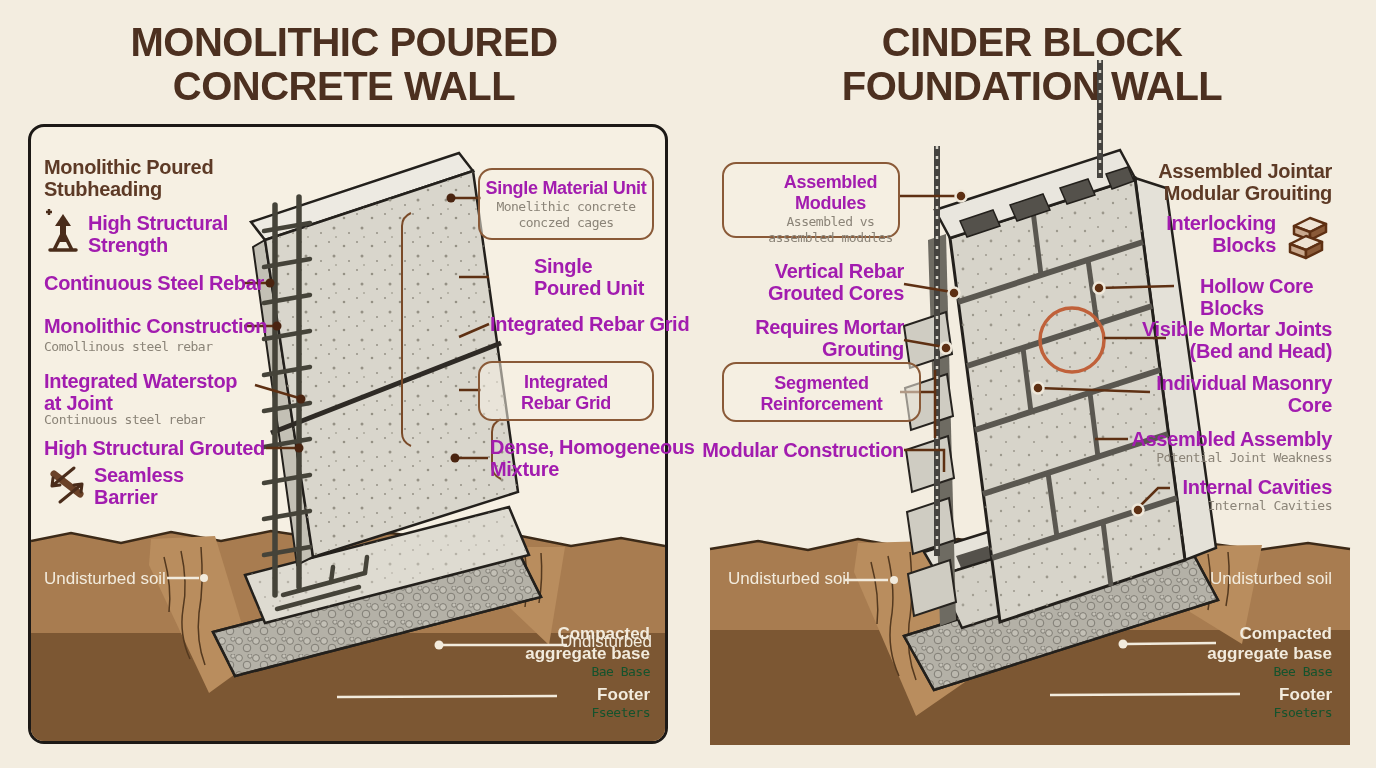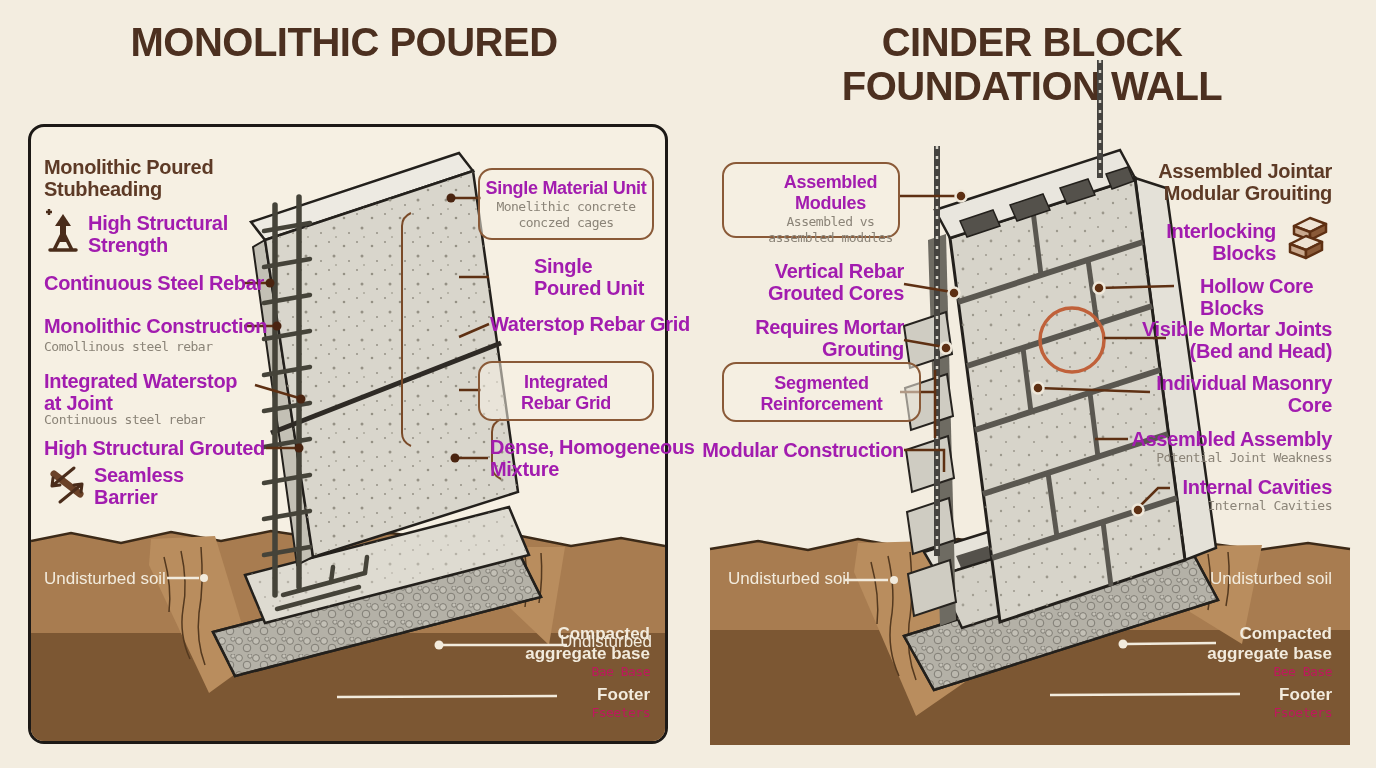--- a/index.html
+++ b/index.html
@@ -14,39 +14,40 @@
   .title {
     width:688px; text-align:center; top:20px;
     font-size:40px; line-height:44px; font-weight:700;
     letter-spacing:-0.5px; color:#4c3020;
   }
   .lbl { font-size:20px; line-height:22px; font-weight:700; color:#a21caf; letter-spacing:-0.3px; }
   .brown { color:#5d3a26; }
   .mono { font-family:"DejaVu Sans Mono", monospace; font-size:13px; line-height:16px; font-weight:400; color:#8b8478; letter-spacing:-0.5px; }
   .soil-lbl { font-size:17px; line-height:20px; font-weight:400; color:#f2ebdd; }
   .soil-lbl-b { font-size:17px; line-height:20px; font-weight:700; color:#f2ebdd; }
-  .soil-sub { font-family:"DejaVu Sans Mono", monospace; font-size:13px; font-weight:400; color:#be185d; letter-spacing:-0.5px; }
+  .soil-sub { font-family:"DejaVu Sans Mono", monospace; font-size:13px; font-weight:400; color:#14532d; letter-spacing:-0.5px; }
   .callout {
     border:2px solid #8a5a38; border-radius:14px;
     text-align:center; padding-top:8px; background:rgba(246,240,227,.55);
   }
   .callout .lbl { font-size:18px; line-height:21px; }
   #frameL {
     left:28px; top:124px; width:640px; height:620px;
     border:3.5px solid #1c1916; border-radius:16px;
     background:#f6f0e3; overflow:hidden;
   }
   #frameL svg, #svgR { display:block; }
   .ra { text-align:right; }
 </style>
 </head>
 <body>
 
 <div class="abs title" style="left:0;">
   <div>MONOLITHIC POURED</div>
+  <div>CONCRETE WALL</div>
 </div>
 
 <div class="abs title" style="left:688px;">
   <div>CINDER BLOCK</div>
   <div>FOUNDATION WALL</div>
 </div>
 
 <div id="frameL" class="abs">
   <svg width="634" height="614" viewBox="0 0 634 614">
     <defs>
@@ -191,21 +192,21 @@
   <div class="lbl">Single Material Unit</div>
   <div class="mono">Monelithic concrete</div>
   <div class="mono">conczed cages</div>
 </div>
 
 <div class="abs lbl" style="left:490px; top:255px;padding-left:44px;">
   <div>Single</div>
   <div>Poured Unit</div>
 </div>
 
-<div class="abs lbl" style="left:490px; top:313px;">Waterstop Rebar Grid</div>
+<div class="abs lbl" style="left:490px; top:313px;">Integrated Rebar Grid</div>
 
 <div class="abs callout" style="left:478px; top:361px; width:176px; height:60px; padding-top:9px;">
   <div class="lbl">Integrated</div>
   <div class="lbl">Rebar Grid</div>
 </div>
 
 <div class="abs lbl" style="left:490px; top:436px;">
   <div>Dense, Homogeneous</div>
   <div>Mixture</div>
 </div>
@@ -359,21 +360,21 @@
   <div class="lbl">Reinforcement</div>
 </div>
 
 <div class="abs lbl ra" style="left:700px; top:439px; width:204px;">Modular Construction</div>
 
 <div class="abs lbl brown ra" style="left:1130px; top:160px; width:202px;">
   <div>Assembled Jointar</div>
   <div>Modular Grouiting</div>
 </div>
 
-<div class="abs lbl ra" style="left:1090px; top:220px; width:186px;">
+<div class="abs lbl ra" style="left:1090px; top:212px; width:186px;">
   <div>Interlocking</div>
   <div>Blocks</div>
 </div>
 <svg class="abs" style="left:1284px; top:212px;" width="48" height="52" viewBox="0 0 48 52">
   <g stroke="#5e3013" stroke-width="2.5" stroke-linejoin="round">
     <path d="M10,14 L26,6 L42,12 L26,20 Z" fill="#efe3d3"></path>
     <path d="M10,14 L26,20 L26,28 L10,22 Z" fill="#c9a98e"></path>
     <path d="M42,12 L26,20 L26,28 L42,20 Z" fill="#8a5a38"></path>
     <path d="M6,32 L22,24 L38,30 L22,38 Z" fill="#efe3d3"></path>
     <path d="M6,32 L22,38 L22,46 L6,40 Z" fill="#c9a98e"></path>

